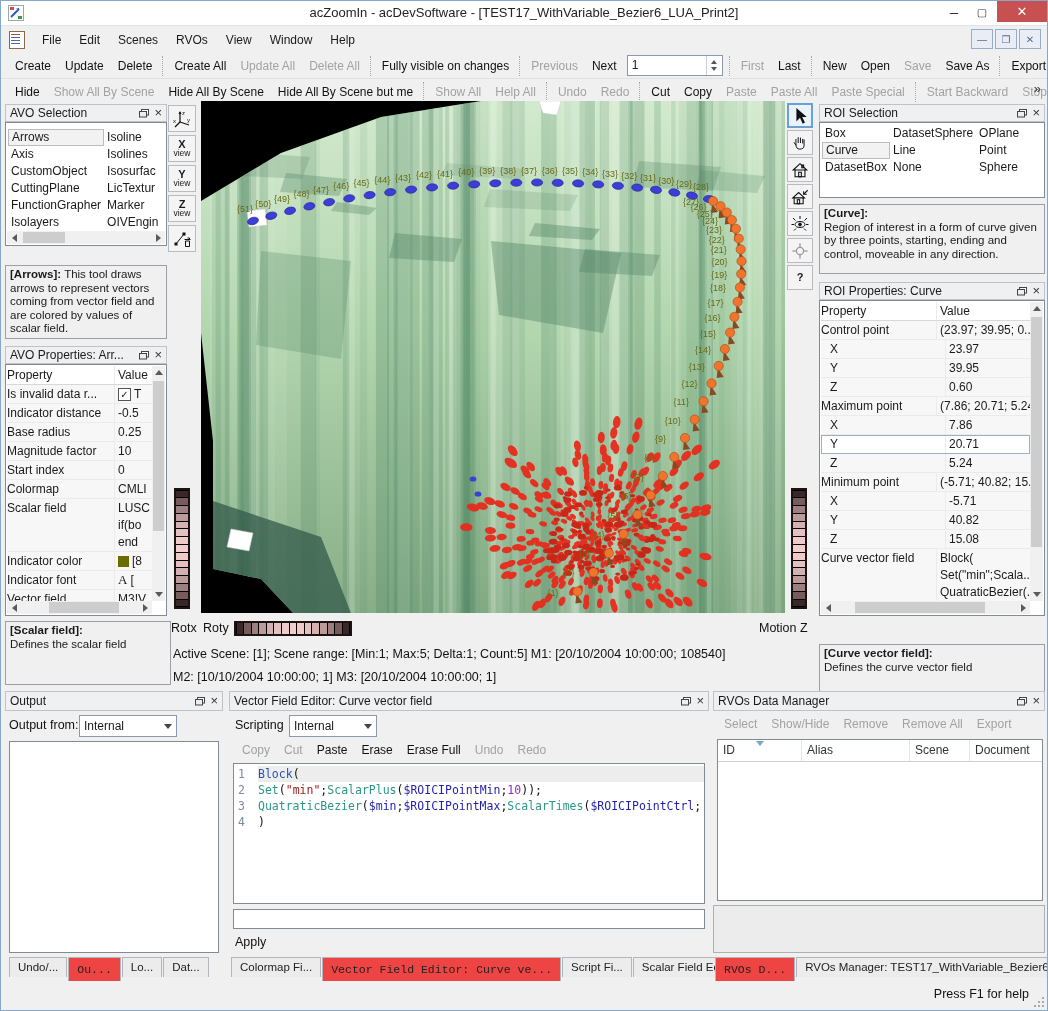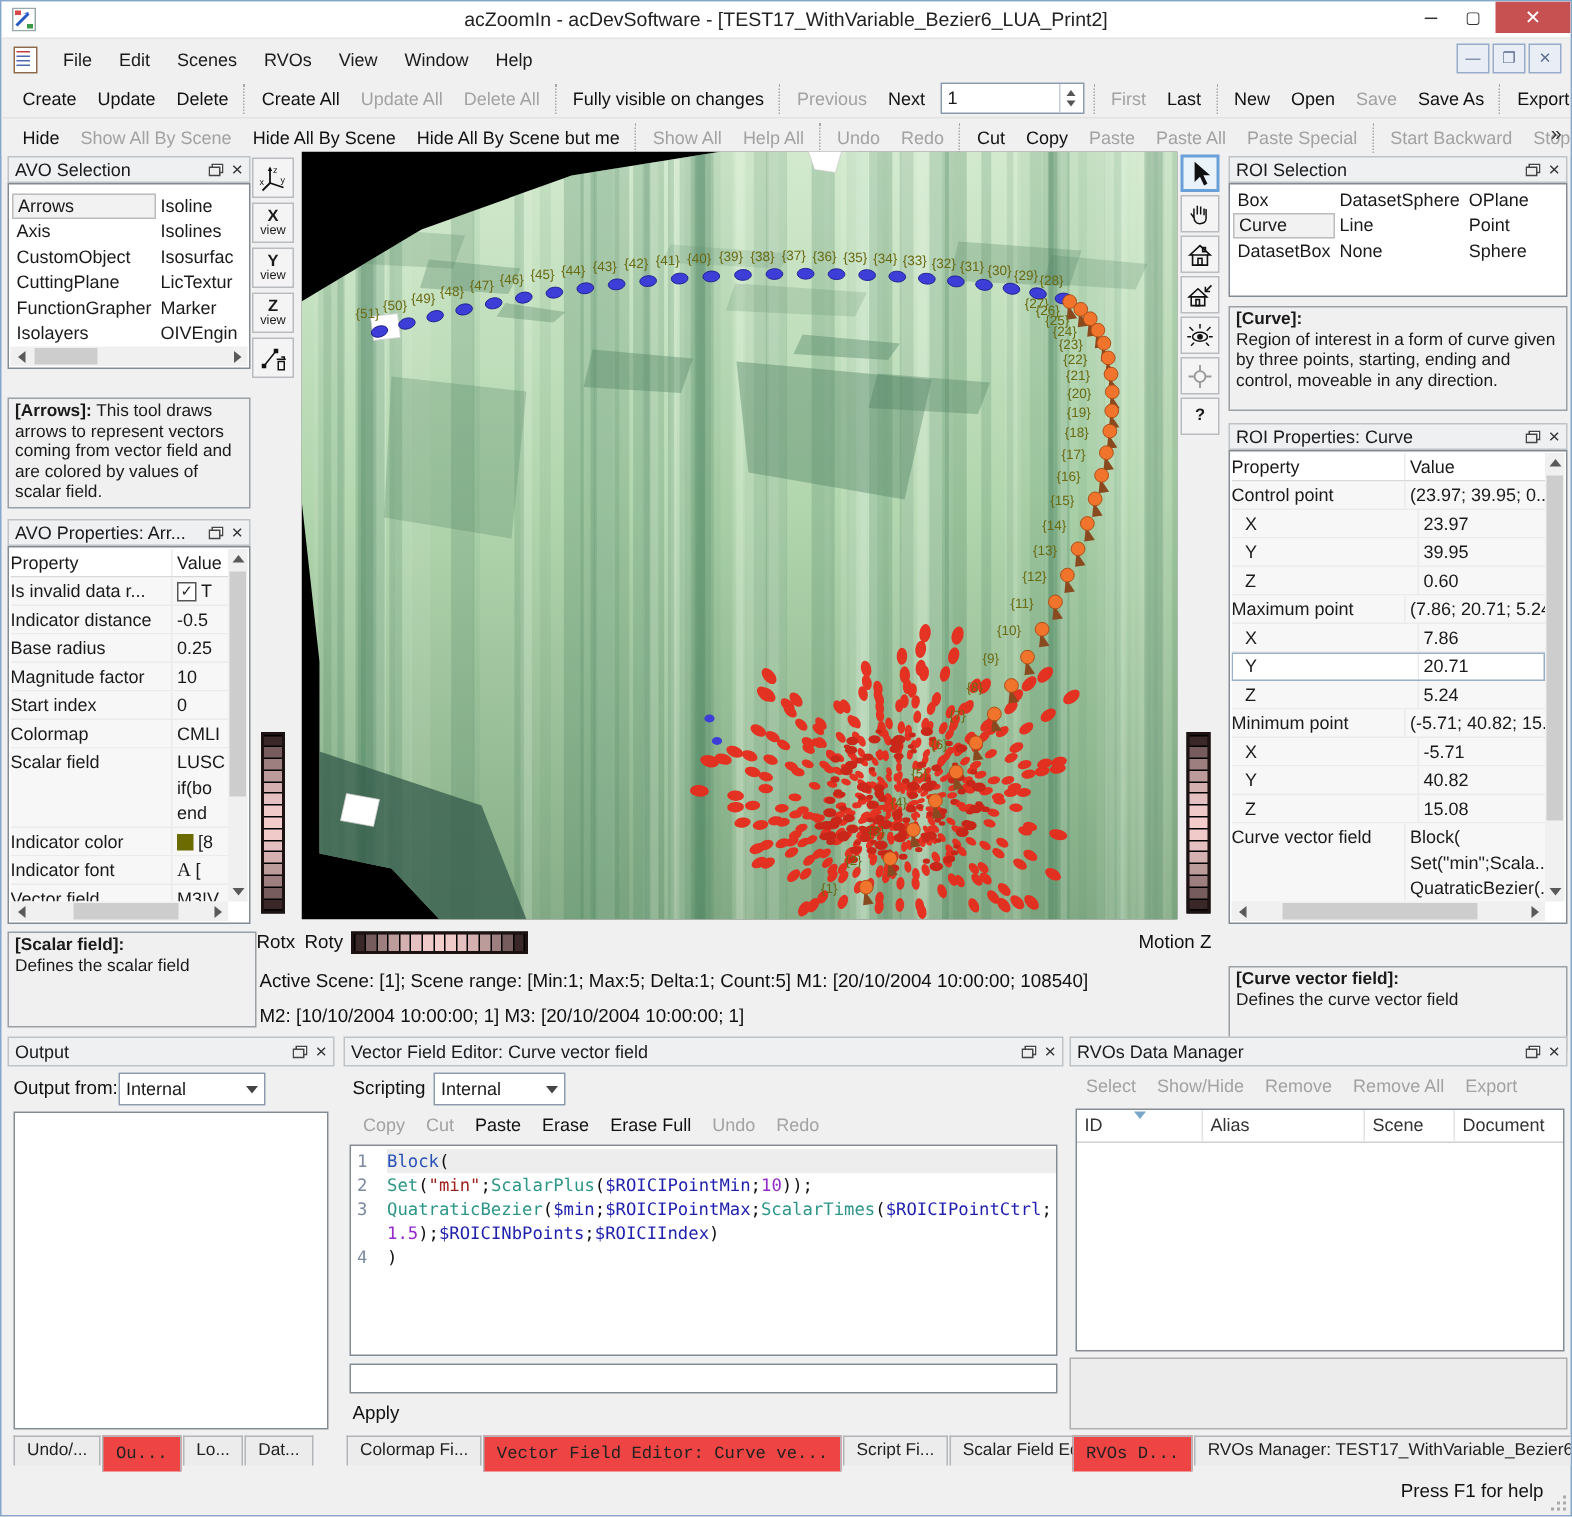--- a/index.html
+++ b/index.html
@@ -1536,24 +1536,20 @@
       </div>
       <div class="cline">
         <span class="lno">2</span>
         <span class="lbody"><span class="c-f">Set</span><span class="c-p">(</span><span class="c-s">"min"</span><span class="c-p">;</span><span class="c-f">ScalarPlus</span><span class="c-p">(</span><span class="c-v">$ROICIPointMin</span><span class="c-p">;</span><span class="c-n">10</span><span class="c-p">));</span></span>
       </div>
       <div class="cline">
         <span class="lno">3</span>
         <span class="lbody"><span class="c-f">QuatraticBezier</span><span class="c-p">(</span><span class="c-v">$min</span><span class="c-p">;</span><span class="c-v">$ROICIPointMax</span><span class="c-p">;</span><span class="c-f">ScalarTimes</span><span class="c-p">(</span><span class="c-v">$ROICIPointCtrl</span><span class="c-p">;</span></span>
       </div>
       <div class="cline">
-        <span class="lno"></span>
-        <span class="lbody"><span class="c-n">1.5</span><span class="c-p">);</span><span class="c-v">$ROICINbPoints</span><span class="c-p">;</span><span class="c-v">$ROICIIndex</span><span class="c-p">)</span></span>
-      </div>
-      <div class="cline">
         <span class="lno">4</span>
         <span class="lbody"><span class="c-p">)</span></span>
       </div>
     </div>
   <div class="sunken abs" style="left:232px;top:908px;width:472px;height:20px;"></div>
   <span class="stxt abs" style="left:234px;top:934px;">Apply</span>
 
   <div class="ptitle abs" style="left:712px;top:690px;width:332px;height:20px;">
     <span class="ptxt">RVOs Data Manager</span>
     <span class="picons">

